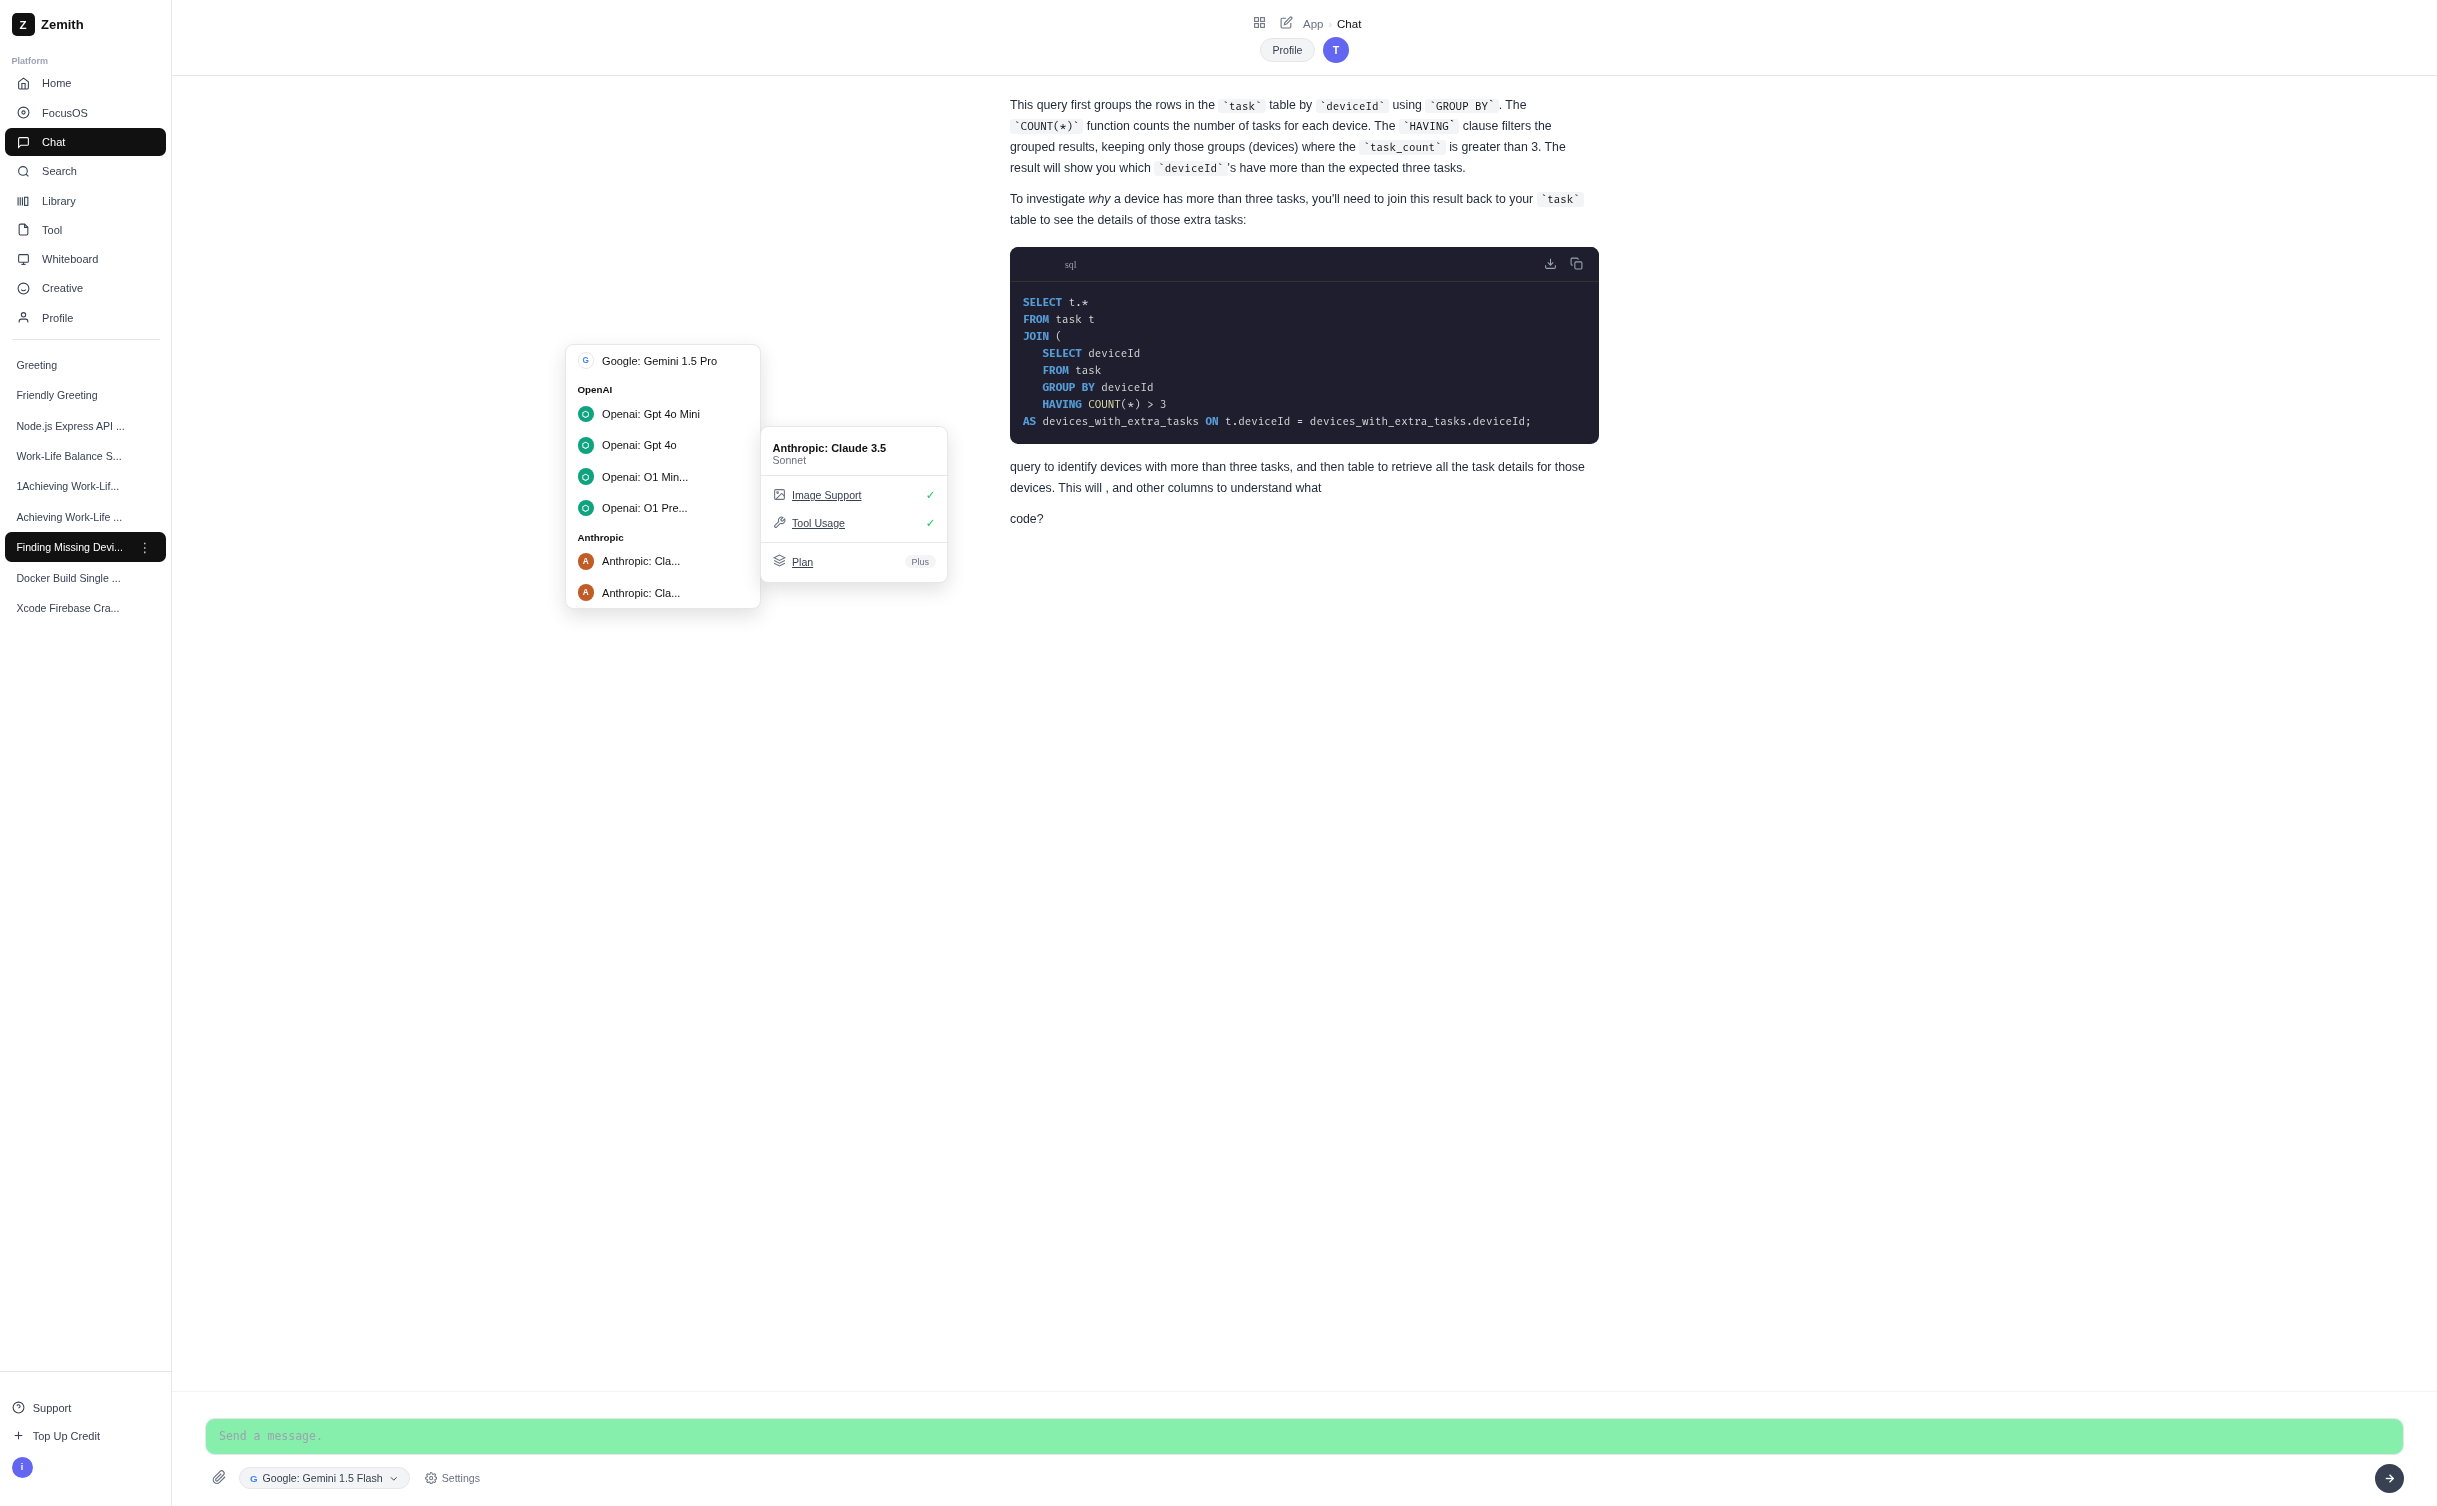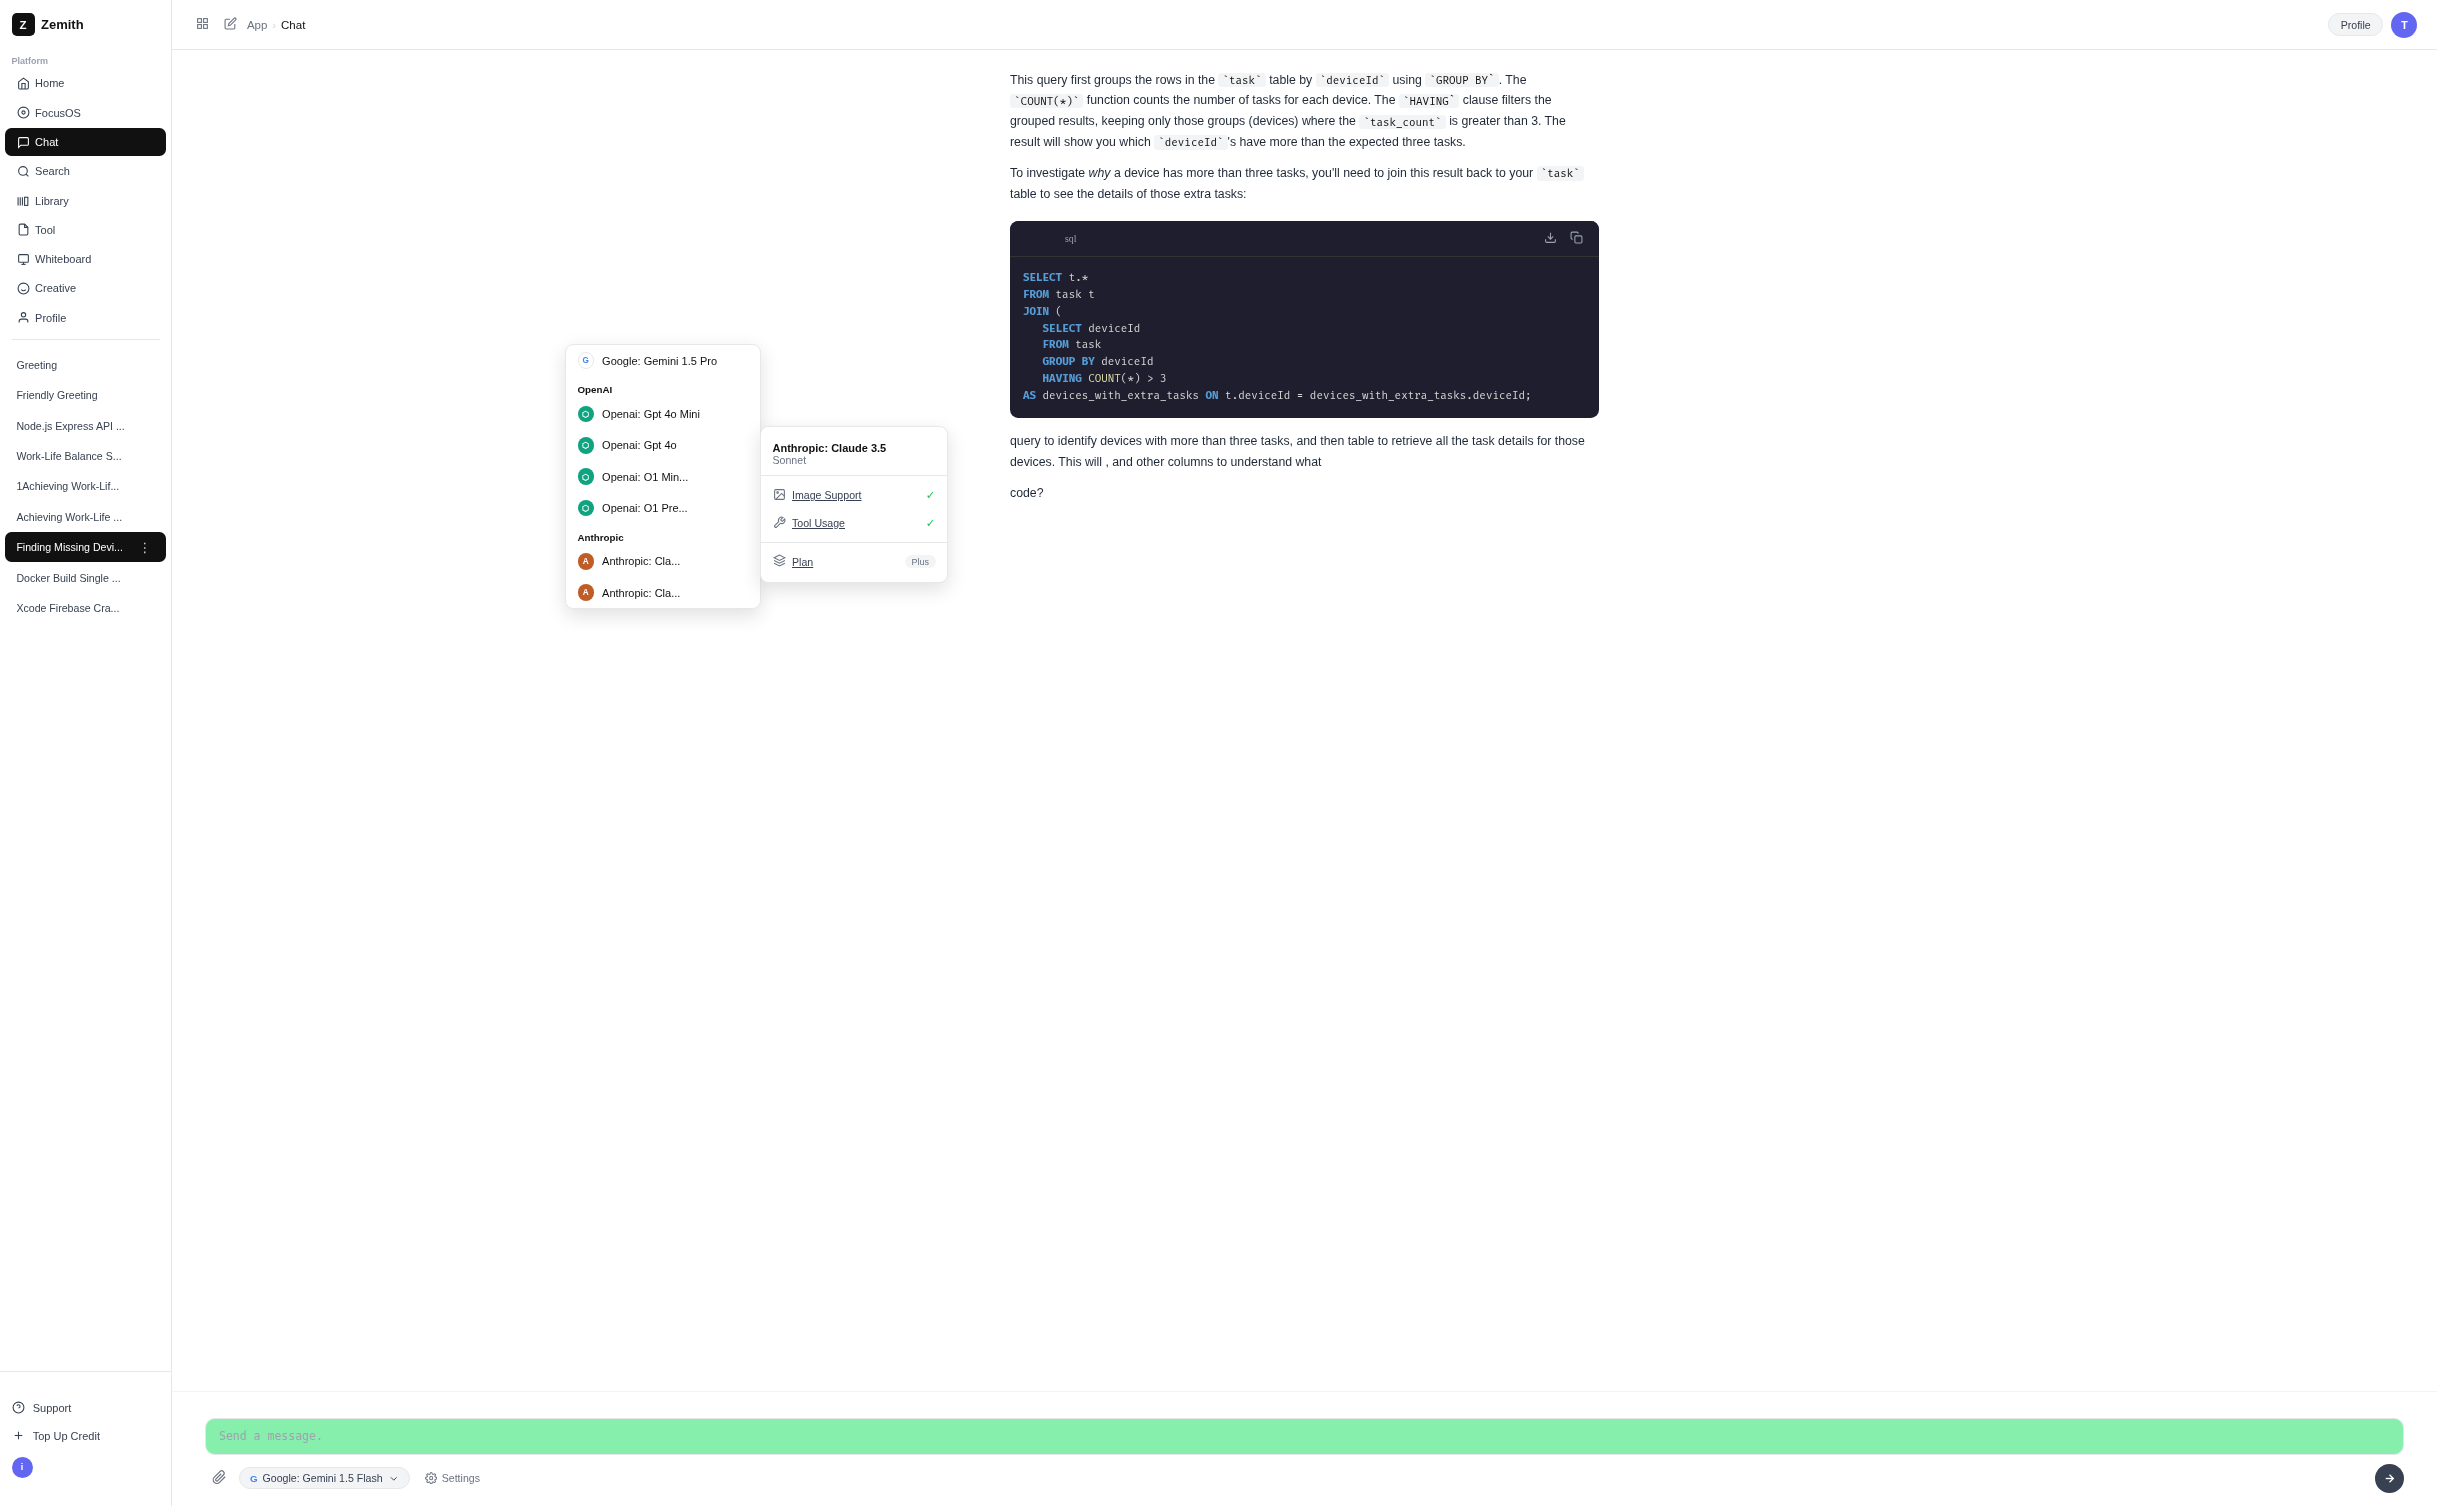--- a/index.html
+++ b/index.html
@@ -3,39 +3,39 @@
   <meta charset="utf-8">
   <style>
     * { box-sizing: border-box; margin: 0; padding: 0; }
     body { font-family: -apple-system, BlinkMacSystemFont, 'Segoe UI', sans-serif; background: #fff; display: flex; height: 100vh; overflow: hidden; font-size: 11.5px; }
 
     
     .sidebar { width: 172px; background: #fff; border-right: 0.8px solid #e5e7eb; display: flex; flex-direction: column; height: 100vh; overflow-y: auto; flex-shrink: 0; }
     .sidebar-logo { display: flex; align-items: center; gap: 6.5px; padding: 13px 11.5px; font-weight: 700; font-size: 13px; color: #111; }
     .logo-icon { width: 23px; height: 23px; background: #111; border-radius: 4.9px; display: flex; align-items: center; justify-content: center; color: #fff; font-weight: 800; font-size: 11.5px; }
     .sidebar-section-label { font-size: 9px; color: #9ca3af; font-weight: 600; padding: 6.5px 11.5px 3.3px; text-transform: none; letter-spacing: 0; }
-    .sidebar-item { display: flex; align-items: center; gap: 4px; padding: 6.5px 11.5px; cursor: pointer; border-radius: 6.5px; margin: 0.8px 4.9px; color: #374151; font-size: 11px; }
+    .sidebar-item { display: flex; align-items: center; gap: 11px; padding: 6.5px 11.5px; cursor: pointer; border-radius: 6.5px; margin: 0.8px 4.9px; color: #374151; font-size: 11px; }
     .sidebar-item.active { background: #111; color: #fff; }
     .sidebar-item .icon { width: 14.7px; height: 14.7px; display: flex; align-items: center; justify-content: center; flex-shrink: 0; }
     .sidebar-divider { height: 0.8px; background: #e5e7eb; margin: 6.5px 11.5px; }
     .chat-list { flex: 1; overflow-y: auto; padding: 3.3px 0; }
     .chat-item { display: flex; align-items: center; justify-content: space-between; padding: 5.7px 11.5px; cursor: pointer; border-radius: 6.5px; margin: 0.8px 4.9px; color: #374151; font-size: 10.6px; }
     .chat-item.active { background: #111; color: #fff; }
     .chat-item-text { flex: 1; overflow: hidden; text-overflow: ellipsis; white-space: nowrap; }
     .chat-item-menu { opacity: 0; color: #9ca3af; font-size: 13px; padding: 1.6px 3.3px; }
     .chat-item.active .chat-item-menu { opacity: 1; color: #d1d5db; }
     .sidebar-bottom { padding: 22px 0; border-top: 0.8px solid #e5e7eb; margin-top: auto; }
     .sidebar-bottom-item { display: flex; align-items: center; gap: 8.2px; padding: 6.5px 11.5px; cursor: pointer; color: #374151; font-size: 11px; }
     .user-avatar-small { width: 21px; height: 21px; background: #6366f1; border-radius: 50%; display: flex; align-items: center; justify-content: center; color: #fff; font-size: 9px; font-weight: 600; }
 
     
     .main { flex: 1; display: flex; flex-direction: column; position: relative; }
 
     
-    .header { display: flex; align-items: center; justify-content: space-between; padding: 11.5px 19.6px; border-bottom: 0.8px solid #e5e7eb; background: #fff; }
+    .header { display: flex; align-items: center; justify-content: space-between; padding: 11.5px 19.6px; border-bottom: 0.8px solid #e5e7eb; background: #fff; flex-direction: column; }
     .breadcrumb { display: flex; align-items: center; gap: 4.9px; font-size: 11.5px; color: #6b7280; }
     .breadcrumb-sep { color: #d1d5db; }
     .breadcrumb-current { color: #111; font-weight: 500; }
     .header-actions { display: flex; align-items: center; gap: 8.2px; }
     .profile-btn { background: #f3f4f6; border: 0.8px solid #e5e7eb; border-radius: 16.4px; padding: 4.9px 11.5px; font-size: 10.6px; font-weight: 500; cursor: pointer; color: #374151; }
     .header-avatar { width: 26px; height: 26px; background: #6366f1; border-radius: 50%; display: flex; align-items: center; justify-content: center; color: #fff; font-size: 10.6px; font-weight: 600; cursor: pointer; }
     .header-icon-btn { background: none; border: none; cursor: pointer; color: #6b7280; padding: 4.9px; border-radius: 4.9px; }
 
     
     .chat-content { flex: 1; overflow-y: auto; padding: 19.6px 33px; background: #fff; }

